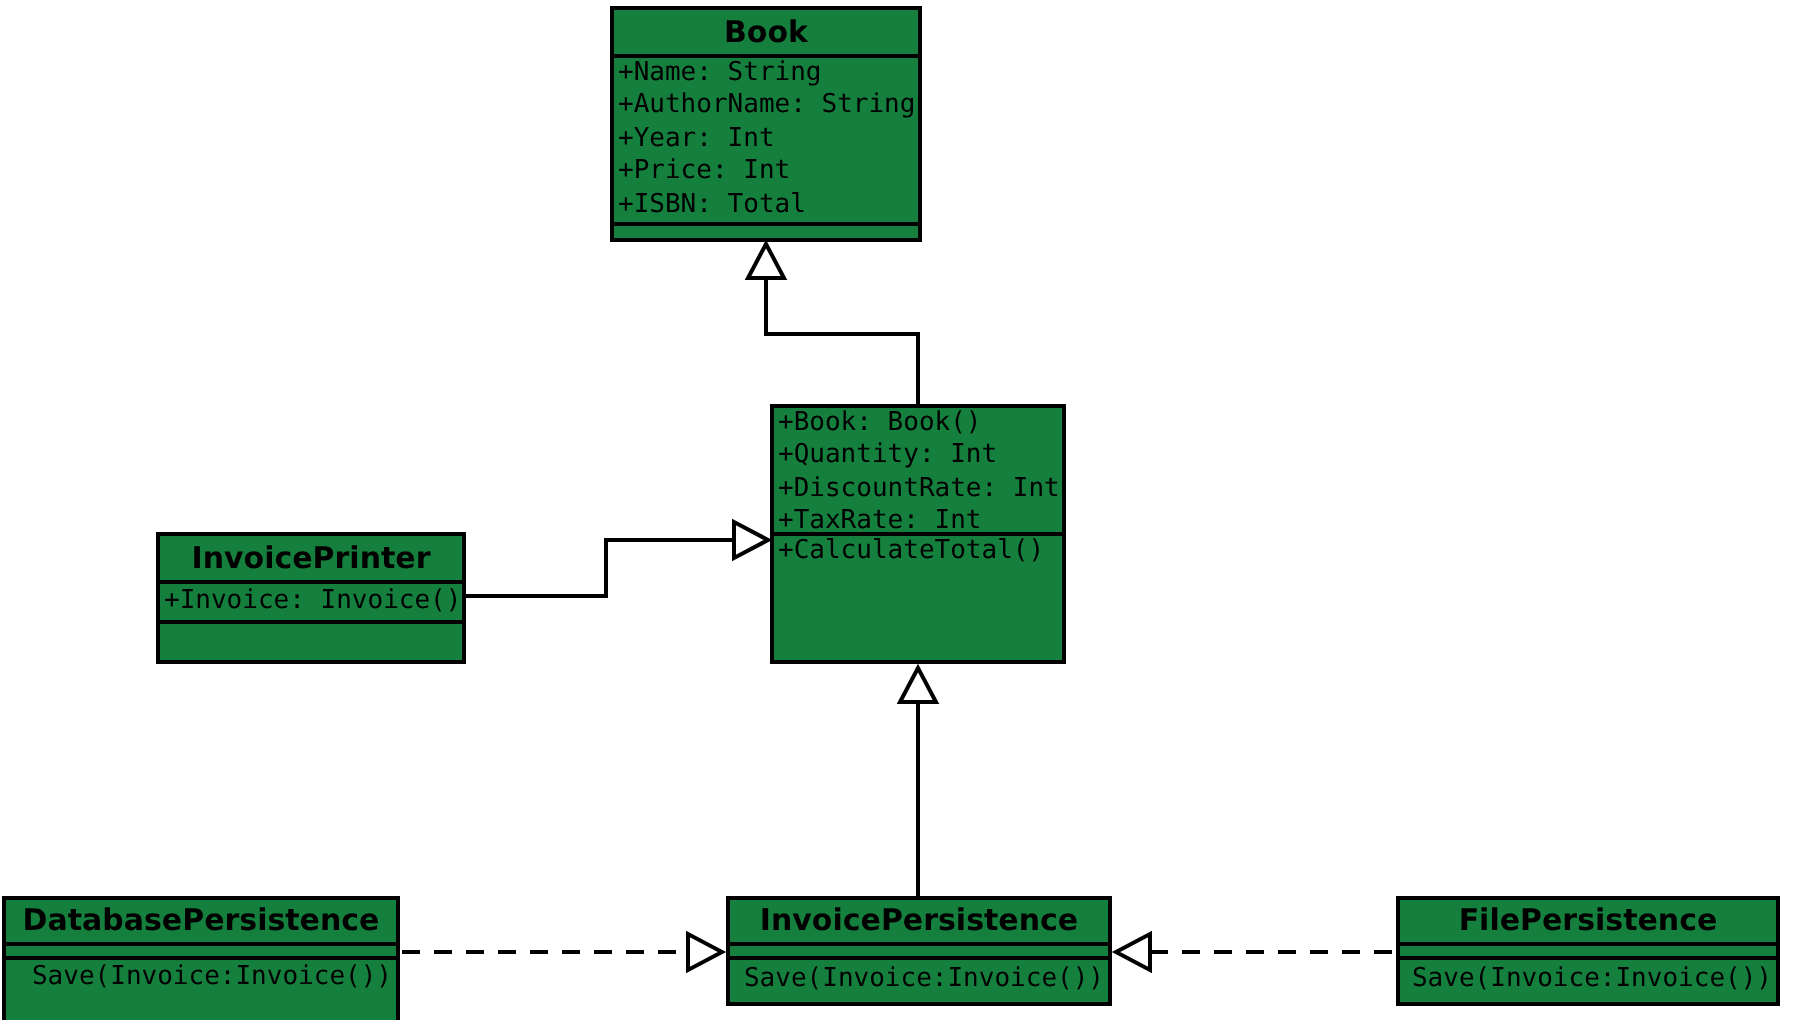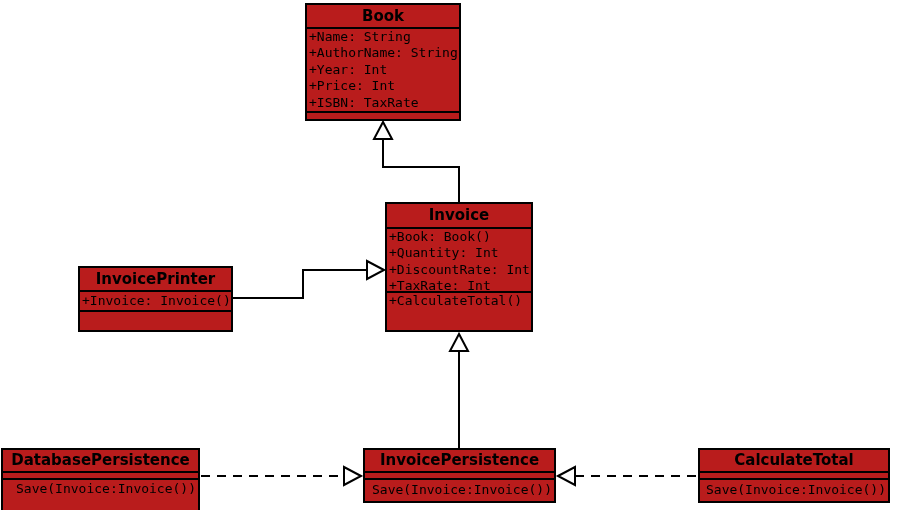--- a/index.html
+++ b/index.html
@@ -1,17 +1,17 @@
 <!DOCTYPE html>
 <html><head>
 <meta charset="utf-8">
 <style>
   html,body{margin:0;padding:0;background:#ffffff;}
   #canvas{position:relative;width:897px;height:510px;background:#ffffff;overflow:hidden;}
-  .uml-class{position:absolute;background:#b91c1c;border:2px solid #000;box-sizing:border-box;display:flex;flex-direction:column;}
+  .uml-class{position:absolute;background:#15803d;border:2px solid #000;box-sizing:border-box;display:flex;flex-direction:column;}
   .c-title{font-family:"DejaVu Sans","Liberation Sans",sans-serif;font-weight:bold;font-size:15px;color:#000;text-align:center;border-bottom:2px solid #000;white-space:nowrap;overflow:hidden;box-sizing:border-box;flex:0 0 auto;}
   .c-attrs{border-bottom:2px solid #000;box-sizing:border-box;flex:0 0 auto;overflow:hidden;}
   .c-methods{box-sizing:border-box;flex:1 1 auto;overflow:hidden;}
   .m-row{font-family:"DejaVu Sans Mono","Liberation Mono",monospace;font-size:13px;color:#000;white-space:nowrap;padding:0 2px;}
   .m-center{text-align:right;}
   svg{position:absolute;left:0;top:0;}
 </style>
 </head>
 <body>
 
@@ -40,27 +40,26 @@
     </g>
   </svg>
 
   <div class="uml-class" style="left:305px;top:3px;width:156px;height:118px;">
     <div class="c-title" style="height:24px;line-height:22px;">Book</div>
     <div class="c-attrs" style="height:84px;">
       <div class="m-row" style="line-height:16.4px;">+Name: String</div>
       <div class="m-row" style="line-height:16.4px;">+AuthorName: String</div>
       <div class="m-row" style="line-height:16.4px;">+Year: Int</div>
       <div class="m-row" style="line-height:16.4px;">+Price: Int</div>
-      <div class="m-row" style="line-height:16.4px;">+ISBN: TaxRate</div>
+      <div class="m-row" style="line-height:16.4px;">+ISBN: Total</div>
     </div>
     <div class="c-methods"></div>
   </div>
 
   <div class="uml-class" style="left:385px;top:202px;width:148px;height:130px;">
-    <div class="c-title" style="height:25px;line-height:23px;">Invoice</div>
     <div class="c-attrs" style="height:64px;">
       <div class="m-row" style="line-height:16.4px;">+Book: Book()</div>
       <div class="m-row" style="line-height:16.4px;">+Quantity: Int</div>
       <div class="m-row" style="line-height:16.4px;">+DiscountRate: Int</div>
       <div class="m-row" style="line-height:16.4px;">+TaxRate: Int</div>
       <div class="m-row" style="line-height:16.4px;">+Total: Int</div>
     </div>
     <div class="c-methods">
       <div class="m-row" style="line-height:16px;">+CalculateTotal()</div>
     </div>
@@ -83,20 +82,20 @@
 
   <div class="uml-class" style="left:363px;top:448px;width:193px;height:55px;">
     <div class="c-title" style="height:23px;line-height:21px;">InvoicePersistence</div>
     <div class="c-attrs" style="height:7px;"></div>
     <div class="c-methods">
       <div class="m-row m-center" style="line-height:19px;">Save(Invoice:Invoice())</div>
     </div>
   </div>
 
   <div class="uml-class" style="left:698px;top:448px;width:192px;height:55px;">
-    <div class="c-title" style="height:23px;line-height:21px;">CalculateTotal</div>
+    <div class="c-title" style="height:23px;line-height:21px;">FilePersistence</div>
     <div class="c-attrs" style="height:7px;"></div>
     <div class="c-methods">
       <div class="m-row m-center" style="line-height:19px;">Save(Invoice:Invoice())</div>
     </div>
   </div>
 
 </div>
 
 </body></html>

